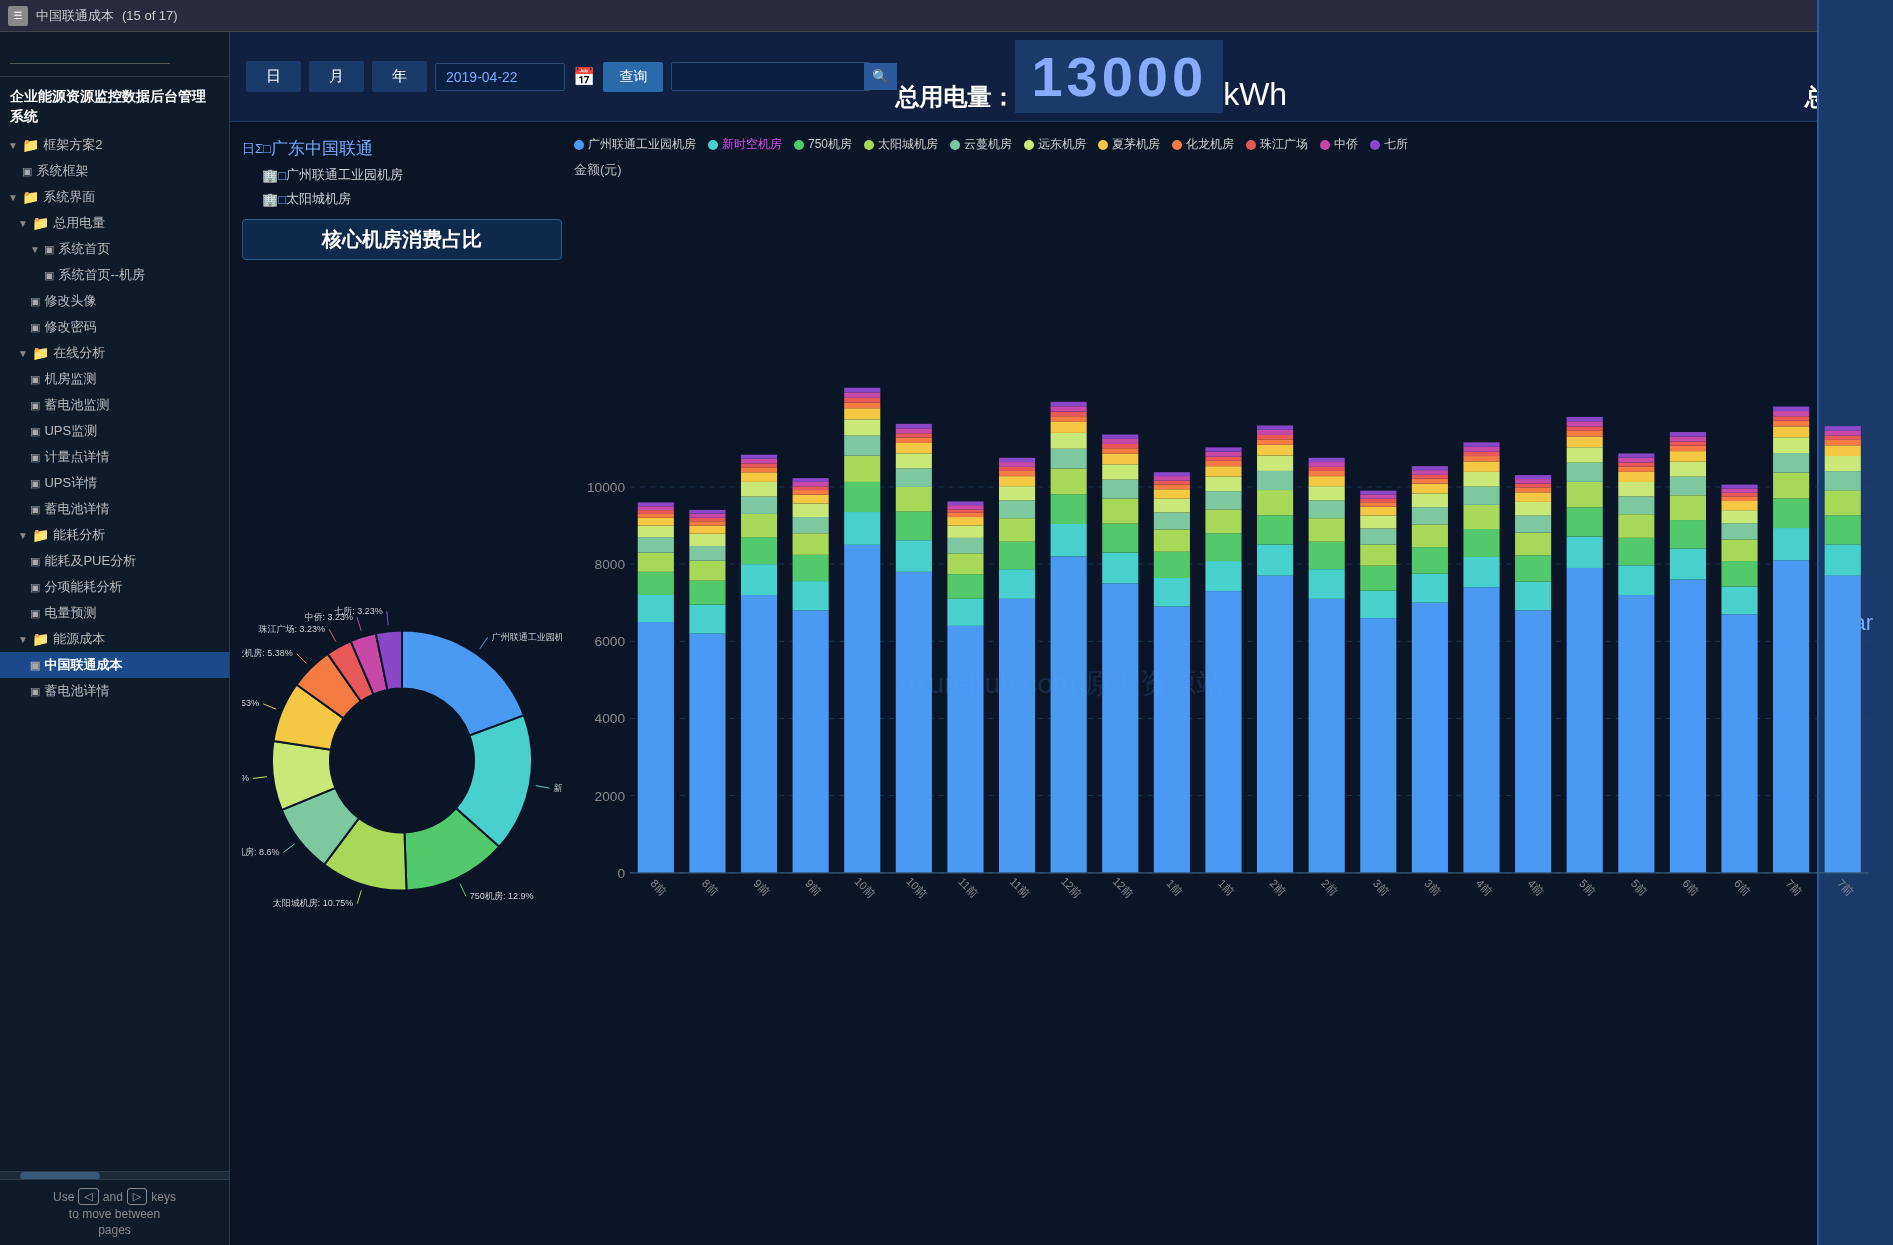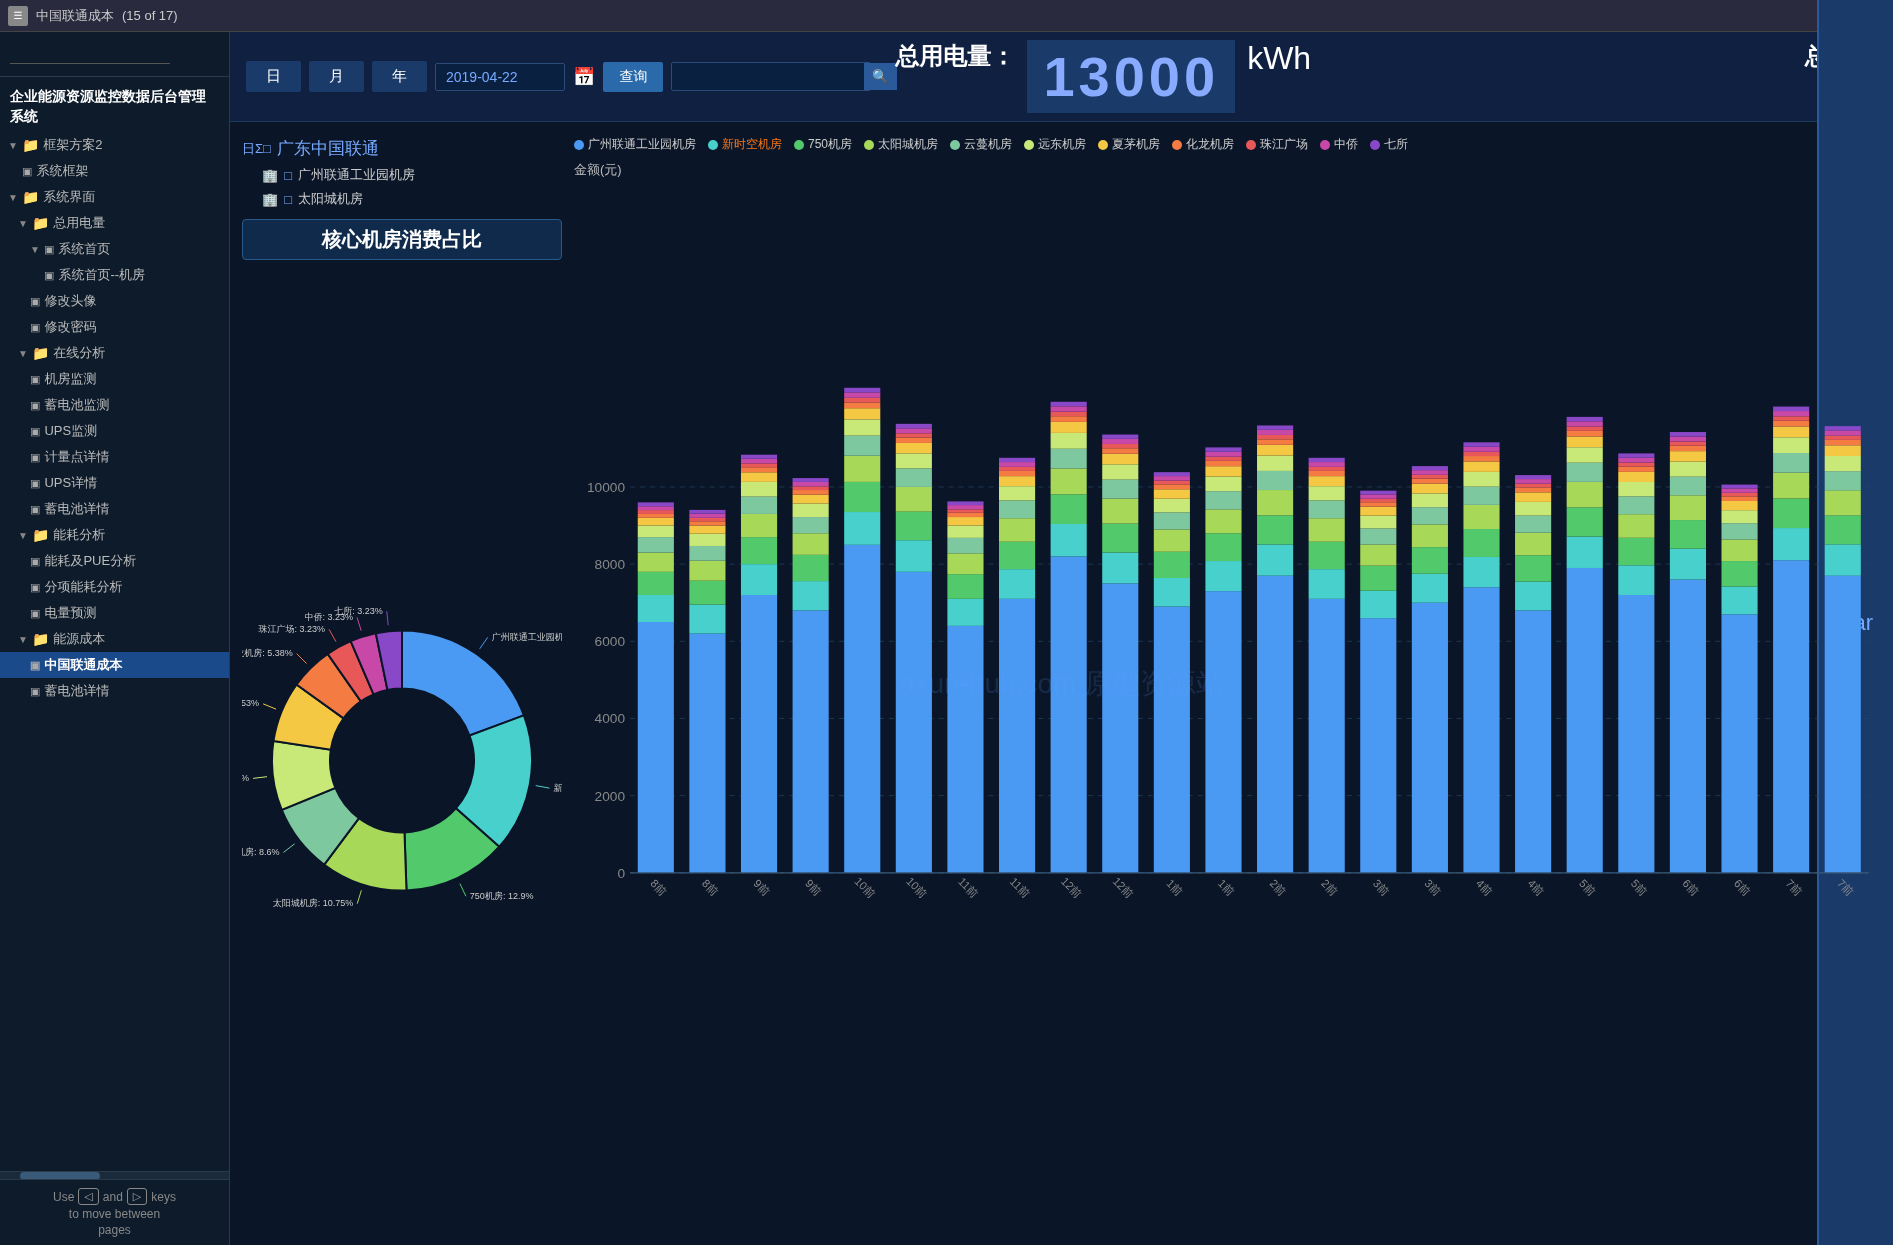--- a/index.html
+++ b/index.html
@@ -198,21 +198,21 @@
       padding: 4px 16px;
       letter-spacing: 4px;
     }
     .stat-unit { font-size: 32px; color: #fff; }
     .total-amount {
       font-size: 24px;
       color: #fff;
       font-weight: bold;
       margin-left: auto;
     }
-    .tree-node { display: flex; align-items: center; gap: 6px; padding: 3px 0; }
+    .tree-node { display: flex; align-items: center; padding: 3px 0; }
     .tree-node.level1 { margin-left: 0; }
     .tree-node.level2 { margin-left: 20px; }
 
     
     .legend {
       display: flex;
       flex-wrap: wrap;
       gap: 4px 12px;
       padding: 6px 0;
       font-size: 12px;
@@ -381,21 +381,21 @@
       <button class="tab-btn">月</button>
       <button class="tab-btn">年</button>
       <input class="date-input" type="text" value="2019-04-22" style="">
       <span class="cal-icon">📅</span>
       <button class="query-btn">查询</button>
       <div class="search-bar">
         <input type="text" placeholder="" style="">
         <button class="search-icon-btn">🔍</button>
       </div>
 
-      <div style="display:flex;align-items:flex-start;gap:12px;margin-left:16px;flex:1;">
+      <div style="display:flex;align-items:flex-end;margin-left:16px;flex:1;">
         <span class="stat-label">总用电量：</span>
         <span class="stat-value">13000</span>
         <span class="stat-unit">kWh</span>
         <span class="total-amount">总金额</span>
 
         <div style="position:absolute;right:0;top:0;background:#1a3a6a;padding:8px 20px;font-size:22px;color:#7af;border-left:2px solid #2a5a9a;height:100%;display:flex;align-items:center;">
           <span>Ear</span>
         </div>
       </div>
     </div>
@@ -466,21 +466,21 @@
 
       <div style="flex:1;display:flex;flex-direction:column;padding-left:12px;overflow:hidden;">
 
         <div class="legend" style="flex-shrink:0;padding:6px 0;" id="legend-container">
         <div class="legend-item">
               <span class="legend-dot" style="background:#4a9af4;"></span>
               <span style="font-size:12px;color:#ccc;">广州联通工业园机房</span>
             </div>
             <div class="legend-item">
               <span class="legend-dot" style="background:#48d1cc;"></span>
-              <span style="font-size:12px;color:#f97316;">新时空机房</span>
+              <span style="font-size:12px;color:#d946ef;">新时空机房</span>
             </div>
             <div class="legend-item">
               <span class="legend-dot" style="background:#52c96a;"></span>
               <span style="font-size:12px;color:#ccc;">750机房</span>
             </div>
             <div class="legend-item">
               <span class="legend-dot" style="background:#a8d858;"></span>
               <span style="font-size:12px;color:#ccc;">太阳城机房</span>
             </div>
             <div class="legend-item">

